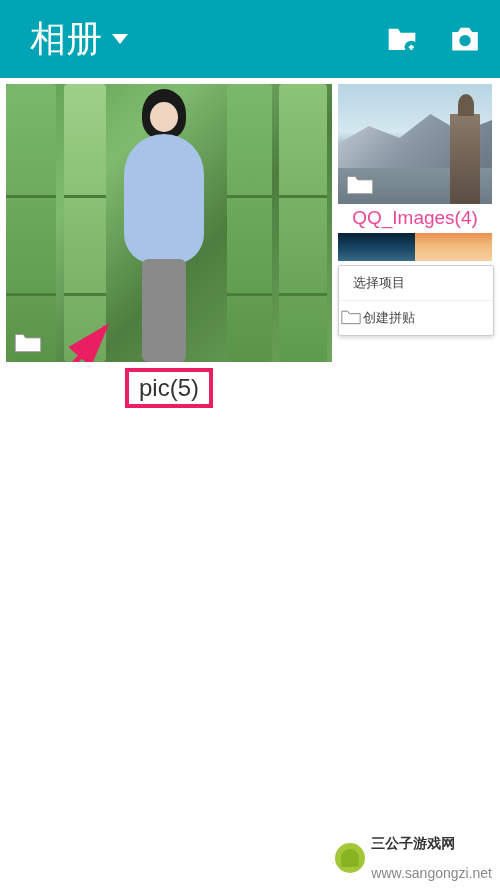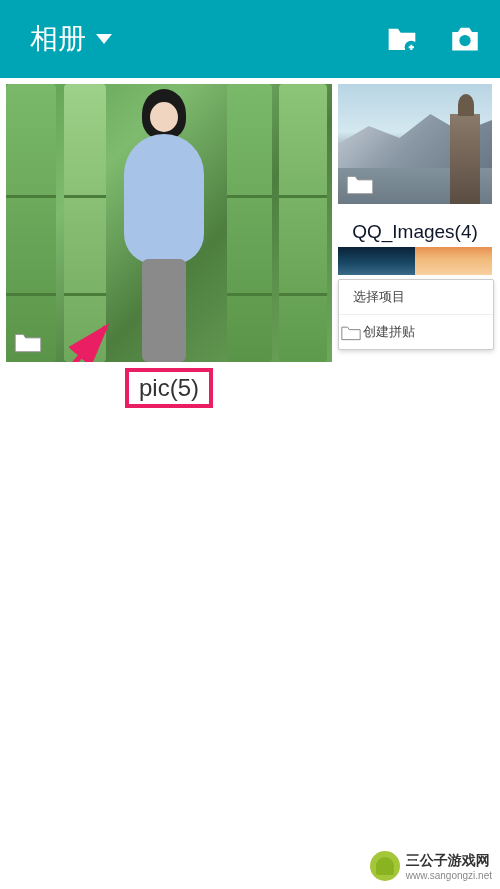--- a/index.html
+++ b/index.html
@@ -21,21 +21,21 @@
       display: flex;
       align-items: center;
       justify-content: space-between;
       padding: 0 18px 0 30px;
     }
     .header-title {
       display: flex;
       align-items: center;
       gap: 10px;
       color: #fff;
-      font-size: 28px;
+      font-size: 36px;
       font-weight: 400;
     }
     .dropdown-arrow {
       width: 0;
       height: 0;
       border-left: 8px solid transparent;
       border-right: 8px solid transparent;
       border-top: 10px solid #fff;
     }
     .header-actions {
@@ -213,23 +213,23 @@
       position: absolute;
       right: 18px;
       top: 10px;
       width: 16px;
       height: 22px;
       background: #6a5a4a;
       border-radius: 50% 50% 0 0;
     }
     .album-small-label {
       font-size: 19px;
-      color: #0f172a;
+      color: #ec4899;
       text-align: center;
-      margin-top: 17px;
+      margin-top: 3px;
     }
     .screenshots-thumb {
       display: flex;
       width: 154px;
       height: 28px;
     }
     .ss-half {
       flex: 1;
       height: 100%;
     }
@@ -248,21 +248,21 @@
       font-size: 13px;
       color: #444;
       border-bottom: 1px solid #eee;
     }
     .menu-item:last-child {
       border-bottom: none;
       position: relative;
     }
     .menu-item-with-icon {
       display: flex;
-      align-items: flex-end;
+      align-items: flex-start;
       gap: 2px;
     }
     .menu-folder-icon {
       position: absolute;
       left: 2px;
       width: 20px;
       height: 16px;
     }
     .menu-item-with-icon span {
       margin-left: 10px;
@@ -291,22 +291,23 @@
       height: 18px;
       background: #8ab322;
       border-radius: 9px 9px 2px 2px;
     }
     .watermark-text {
       font-size: 14px;
       color: #333;
       font-weight: bold;
     }
     .watermark-url {
-      font-size: 10px;
+      font-size: 14px;
       color: #888;
+      margin-top: 12px;
     }
   </style>
 </head>
 <body>
 
 <div class="header">
   <div class="header-title">
     <span>相册</span>
     <span class="dropdown-arrow"></span>
   </div>

